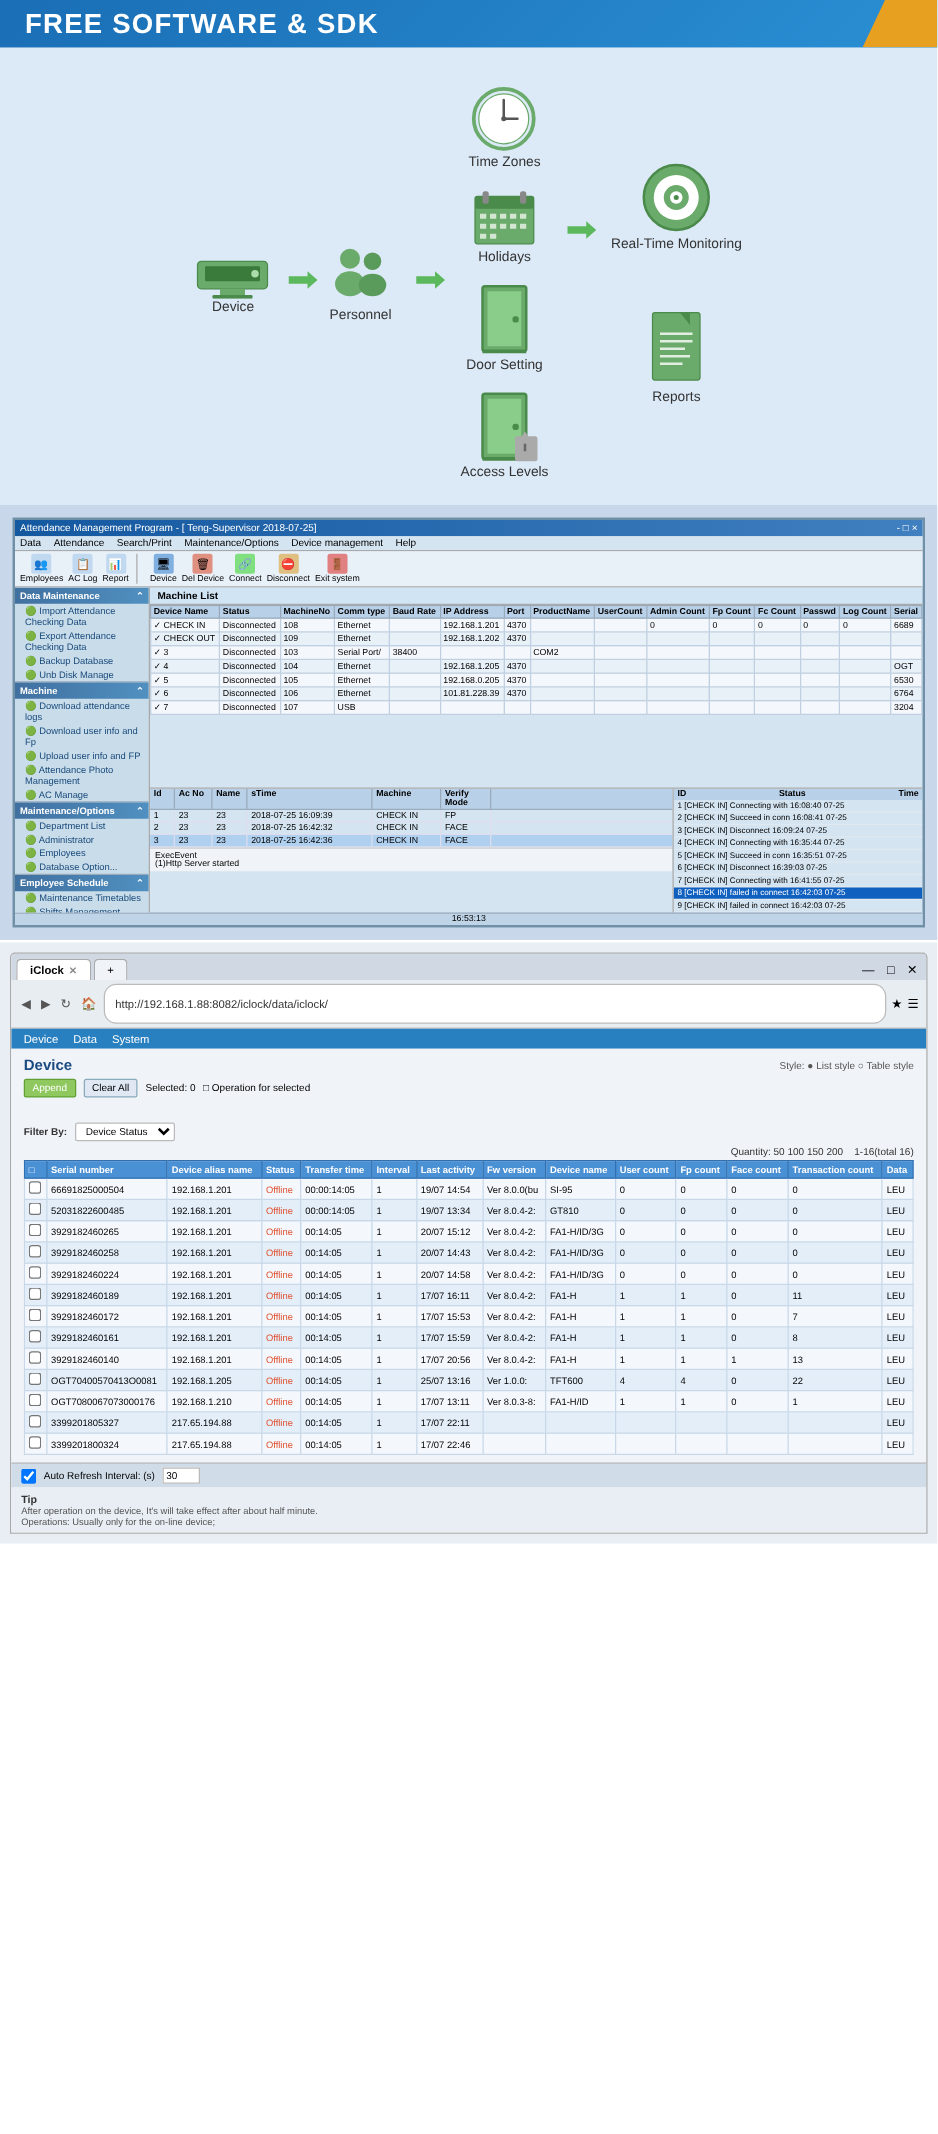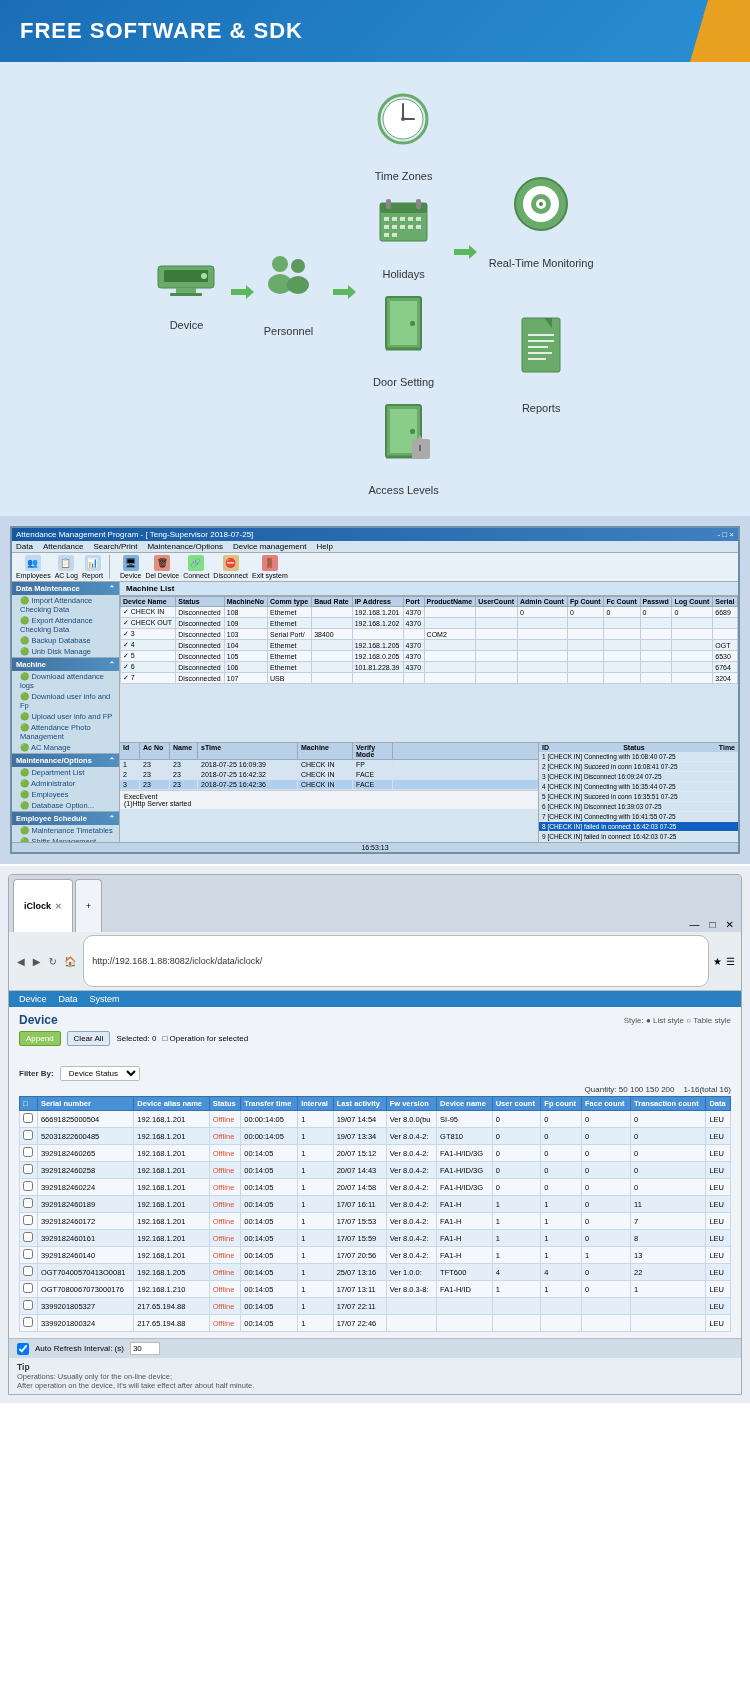--- a/index.html
+++ b/index.html
@@ -1,21 +1,21 @@
 <!DOCTYPE html>
 <html><head>
   <meta charset="utf-8">
   <style>
     * { margin: 0; padding: 0; box-sizing: border-box; }
     body { width: 750px; font-family: Arial, sans-serif; background: #fff; }
 
     
     .header-banner {
       background: linear-gradient(135deg, #1a6eb5 0%, #2a8fd4 100%);
-      padding: 18px 20px;
+      padding: 6px 20px;
       position: relative;
     }
     .header-banner h1 {
       color: #fff;
       font-size: 22px;
       font-weight: 900;
       letter-spacing: 1px;
     }
     .header-accent {
       position: absolute;
@@ -35,21 +35,21 @@
       align-items: center;
       justify-content: center;
       flex-wrap: wrap;
       gap: 0;
       position: relative;
     }
     .icon-box {
       display: flex;
       flex-direction: column;
       align-items: center;
-      gap: 23px;
+      gap: 1px;
     }
     .icon-label {
       font-size: 11px;
       color: #333;
       text-align: center;
     }
 
     
     .center-col {
       display: flex;
@@ -257,21 +257,21 @@
       display: flex;
       align-items: flex-end;
       padding: 4px 4px 0;
       gap: 2px;
     }
     .browser-tab {
       background: #f0f4f8;
       border: 1px solid #aaa;
       border-bottom: none;
       border-radius: 4px 4px 0 0;
-      padding: 21px 10px;
+      padding: 3px 10px;
       font-size: 9px;
       display: flex;
       align-items: center;
       gap: 4px;
       cursor: pointer;
     }
     .browser-tab.active {
       background: #fff;
       font-weight: bold;
     }
@@ -288,21 +288,21 @@
       font-size: 10px;
       color: #555;
       cursor: pointer;
       padding: 0 2px;
     }
     .browser-url-box {
       flex: 1;
       background: #fff;
       border: 1px solid #bbb;
       border-radius: 10px;
-      padding: 20px 8px;
+      padding: 10px 8px;
       font-size: 9px;
       color: #333;
     }
     .iclock-header {
       background: #1a6eb5;
       color: #fff;
       padding: 5px 10px;
       display: flex;
       justify-content: space-between;
       align-items: center;
@@ -1167,17 +1167,17 @@
     </div>
 
     <div class="auto-refresh-bar">
       <input type="checkbox" class="auto-refresh-checkbox" checked="" style="">
       <span>Auto Refresh  Interval: (s)</span>
       <input type="text" value="30" style="width: 30px; font-size: 8px; border: 1px solid rgb(187, 187, 187); padding: 1px 2px;">
     </div>
 
     <div class="tip-box">
       <div class="tip-title">Tip</div>
+      <div class="tip-text">After operation on the device, It's will take effect after about half minute.</div>
       <div class="tip-text">Operations: Usually only for the on-line device;</div>
-      <div class="tip-text">After operation on the device, It's will take effect after about half minute.</div>
     </div>
   </div>
 </div>
 
 </body></html>

